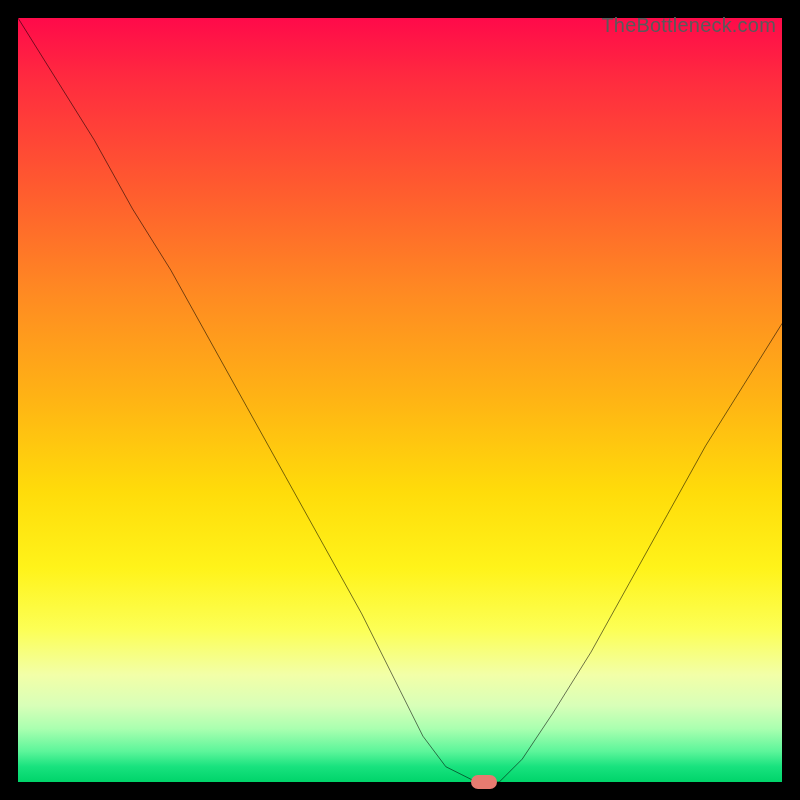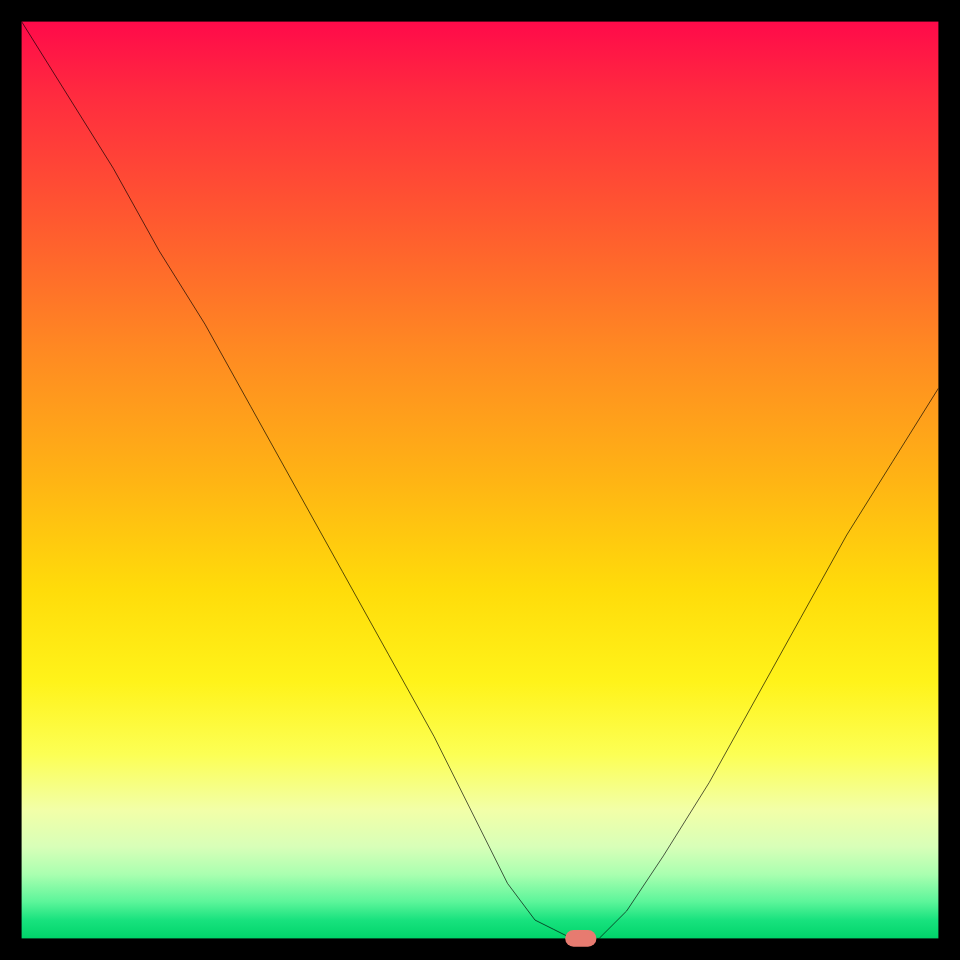--- a/index.html
+++ b/index.html
@@ -75,20 +75,21 @@
     transform: translate(-50%, -50%);
   }
 </style>
 </head>
 <body>
 
 <div class="frame">
   <div class="plot">
     <div class="gradient"></div>
 
+    <div class="watermark">TheBottleneck.com</div>
 
     <svg class="curve" viewBox="0 0 100 100" preserveAspectRatio="none">
       <path id="curve-path" fill="none" stroke="#000" stroke-width="0.55" vector-effect="non-scaling-stroke" stroke-linejoin="round" stroke-linecap="round" d="M0.00 0.00 L5.00 8.00 L10.00 16.00 L15.00 25.00 L20.00 33.00 L25.00 42.00 L30.00 51.00 L35.00 60.00 L40.00 69.00 L45.00 78.00 L50.00 88.00 L53.00 94.00 L56.00 98.00 L58.00 99.00 L60.00 100.00 L63.00 100.00 L66.00 97.00 L70.00 91.00 L75.00 83.00 L80.00 74.00 L85.00 65.00 L90.00 56.00 L95.00 48.00 L100.00 40.00"></path>
     </svg>
 
     <div class="marker" id="marker" style="left: 61%; top: 100%;"></div>
   </div>
 </div>
 
 </body></html>

